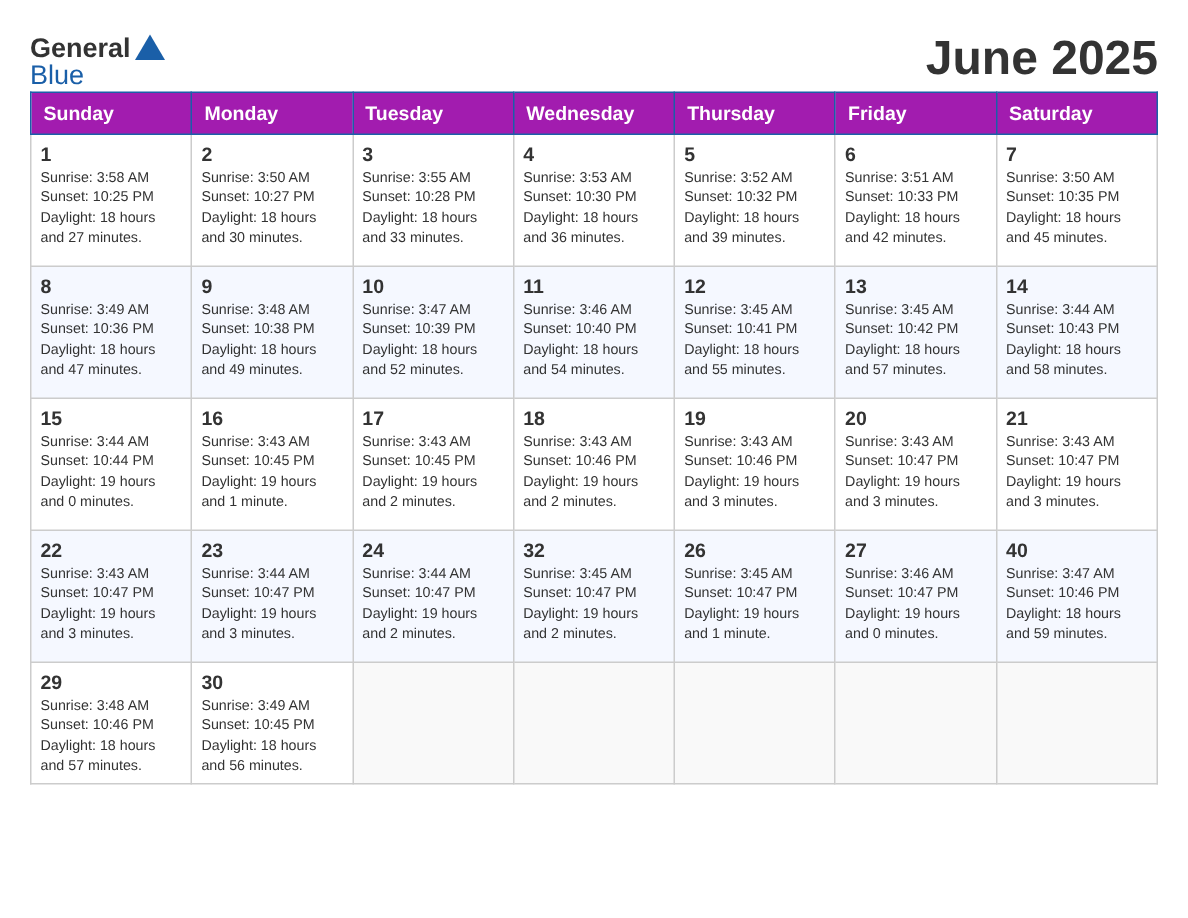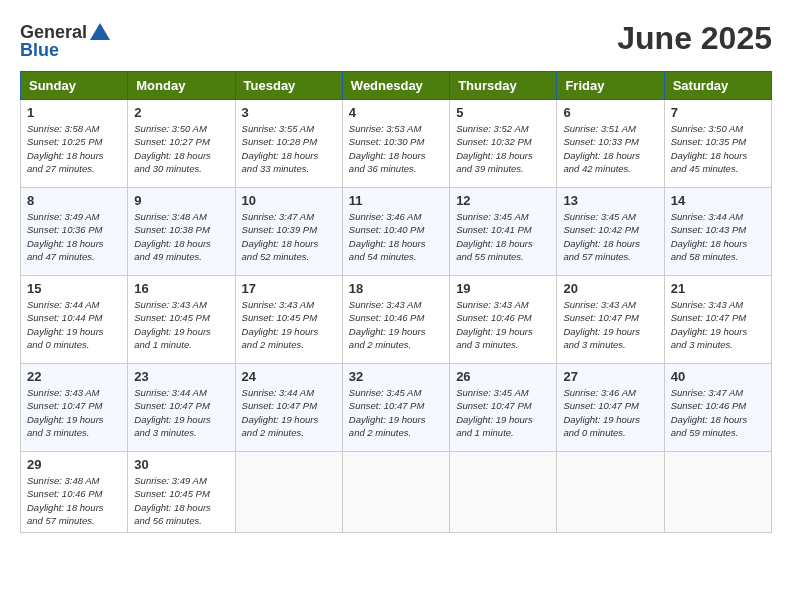--- a/index.html
+++ b/index.html
@@ -7,21 +7,20 @@
       font-family: Arial, sans-serif;
       background: #fff;
       width: 792px;
       min-height: 612px;
       padding: 20px;
     }
     .header {
       display: flex;
       justify-content: space-between;
       align-items: flex-start;
-      margin-bottom: 10px;
     }
     .logo {
       display: flex;
       align-items: center;
     }
     .title-block {
       text-align: center;
     }
     .month-title {
       font-size: 32px;
@@ -31,21 +30,21 @@
     .location-title {
       font-size: 14px;
       color: #555;
     }
     .calendar {
       width: 100%;
       border-collapse: collapse;
       border: 1px solid #ccc;
     }
     .calendar th {
-      background-color: #4d7c0f;
+      background-color: #a21caf;
       color: #fff;
       font-size: 13px;
       font-weight: bold;
       padding: 6px 8px;
       border: 1px solid #1a5fa8;
       text-align: left;
     }
     .calendar td {
       vertical-align: top;
       border: 1px solid #ccc;
@@ -62,42 +61,41 @@
     .day-number {
       font-size: 13px;
       font-weight: bold;
       margin-bottom: 2px;
       display: block;
     }
     .day-info {
       font-size: 9.5px;
       line-height: 1.4;
       color: #333;
-      font-style: italic;
     }
     .empty-cell {
       background: #f9f9f9 !important;
     }
     .last-row td {
       height: 70px;
     }
   </style>
 </head>
 <body>
 
 <div class="header">
   <div class="logo">
     <div>
       <div style="display:flex;align-items:center;">
         <span style="font-size:18px;font-weight:bold;color:#333;">General</span>
         <svg width="24" height="24" viewBox="0 0 24 24" style="margin:0 1px;">
           <polygon points="12,3 22,20 2,20" fill="#1a5fa8"></polygon>
         </svg>
       </div>
-      <span style="font-size:18px;font-weight:bold;color:#1a5fa8;display:block;margin-top:-4px;">Blue</span>
+      <span style="font-size:18px;font-weight:normal;color:#1a5fa8;display:block;margin-top:-4px;">Blue</span>
     </div>
   </div>
   <div class="title-block">
     <div class="month-title">June 2025</div>
   </div>
 </div>
 
 <table class="calendar">
   <thead>
     <tr>

